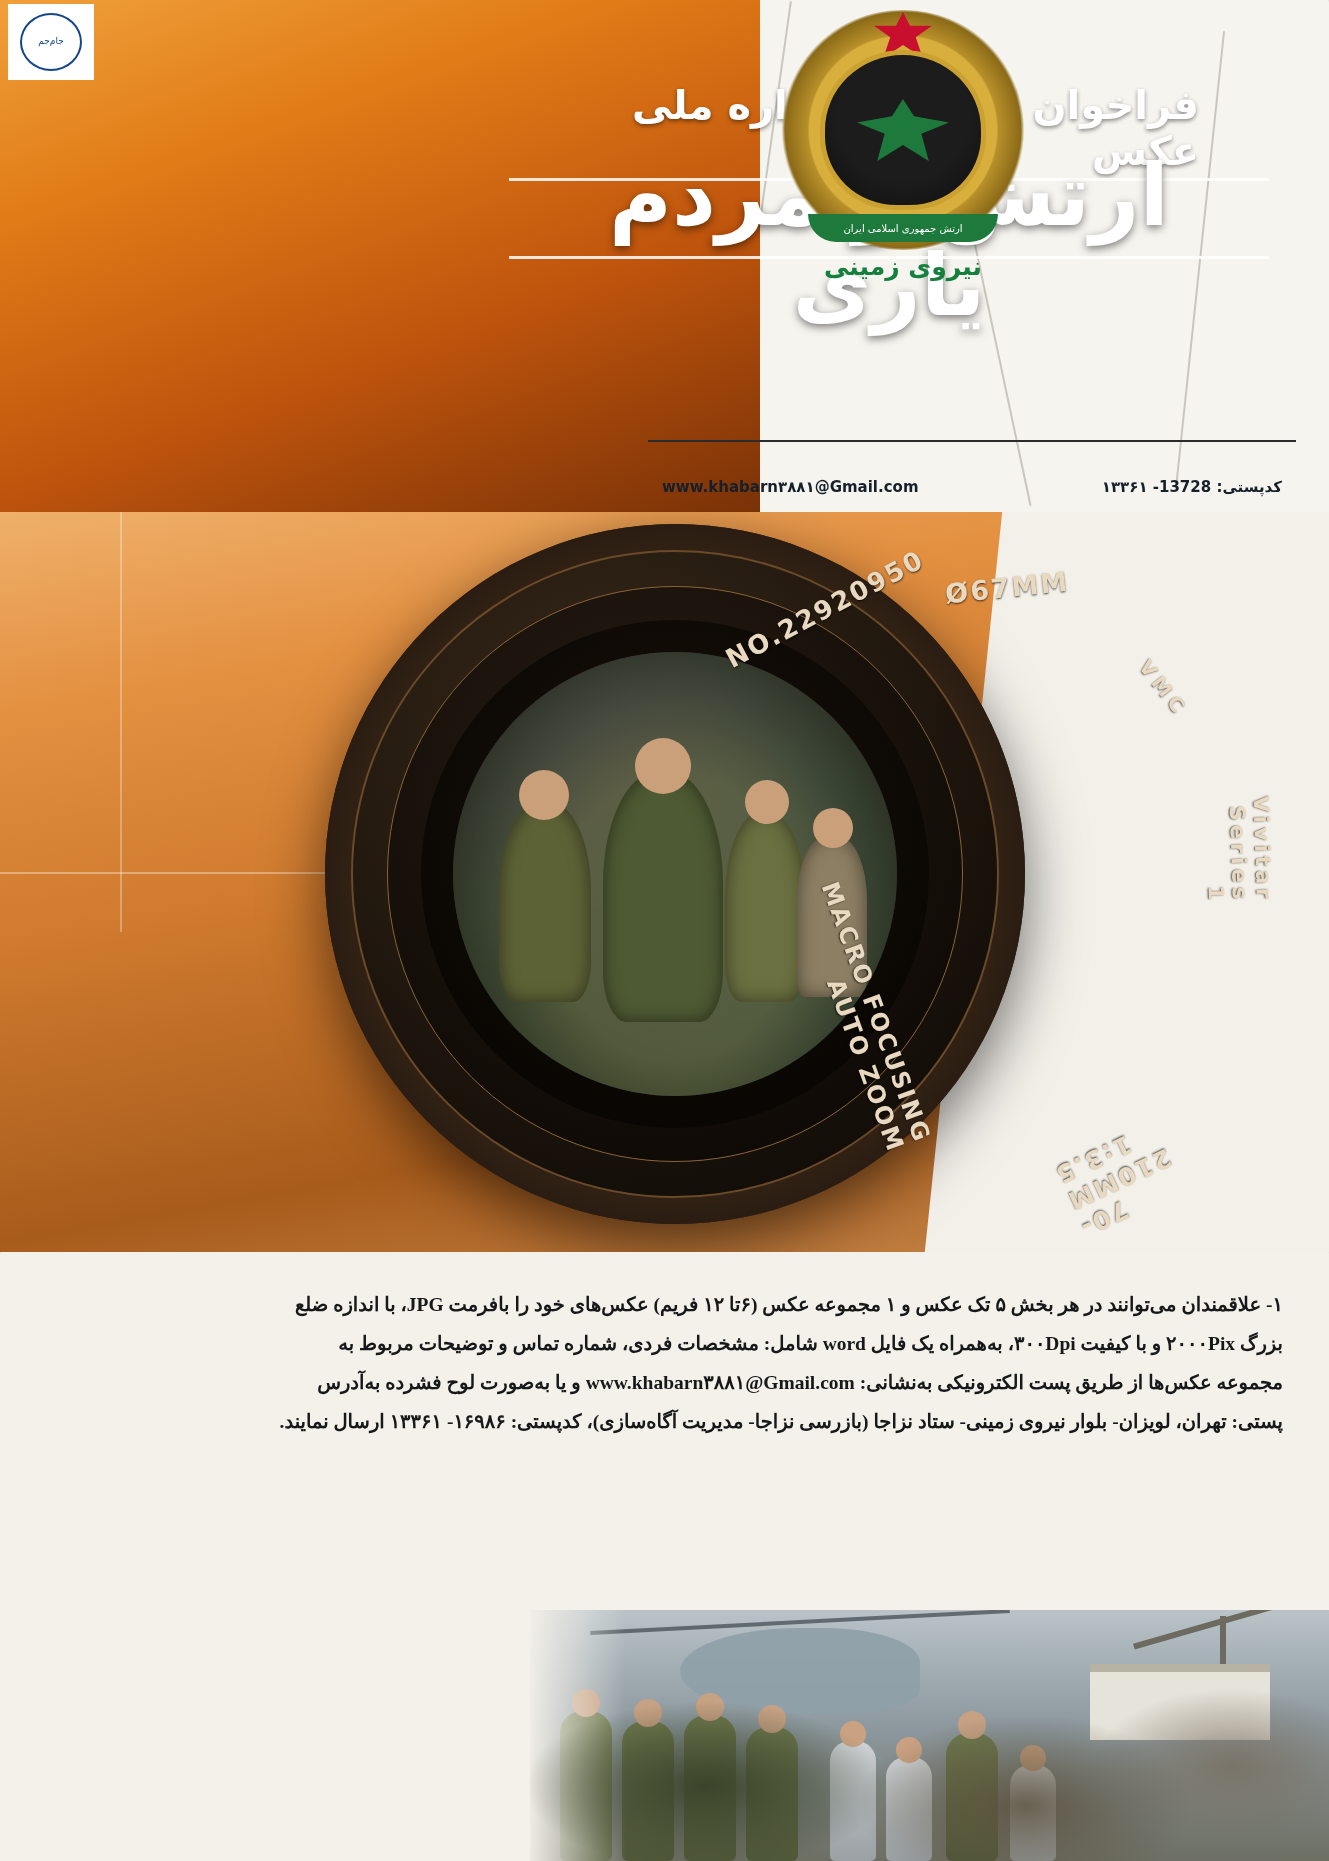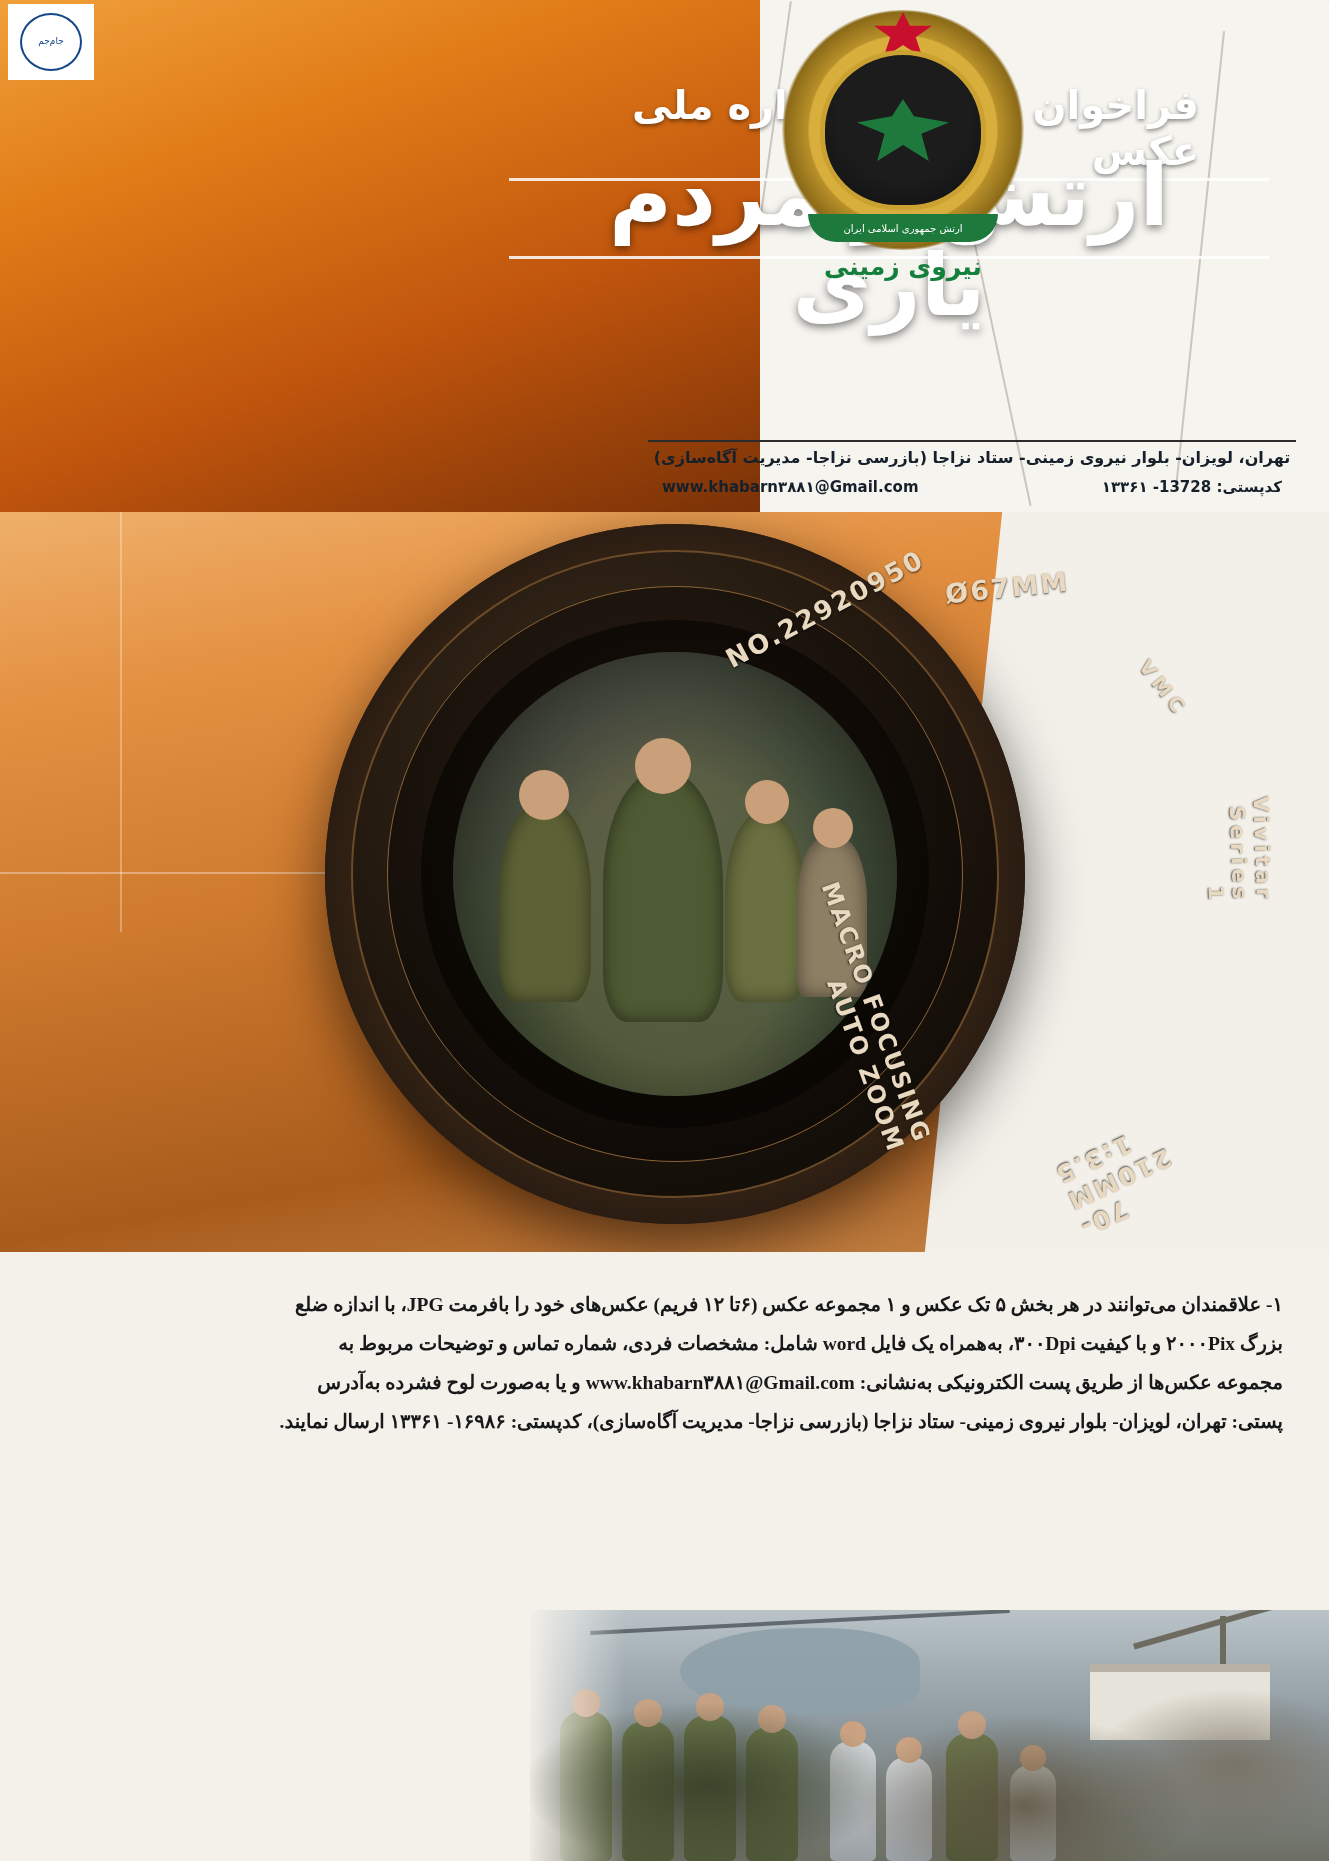--- a/index.html
+++ b/index.html
@@ -332,21 +332,20 @@
     <div class="emblem-top"></div>
     <div class="emblem-inner">
       <div class="emblem-bird"></div>
     </div>
     <div class="emblem-band">ارتش جمهوری اسلامی ایران</div>
   </div>
 
   <div class="nz-title">نیروی زمینی</div>
 
   <div class="right-rule"></div>
-  <div class="addr-line">تهران، لویزان- بلوار نیروی زمینی- ستاد نزاجا (بازرسی نزاجا- مدیریت آگاه‌سازی)</div>
   <div class="addr-line2">
     <span>کدپستی: 13728- ۱۳۳۶۱</span>
     <span>www.khabarn۳۸۸۱@Gmail.com</span>
   </div>
 
   <div class="mid">
     <div class="mid-right-paper"></div>
     <div class="mid-lines"></div>
     <div class="mid-lines2"></div>
 

